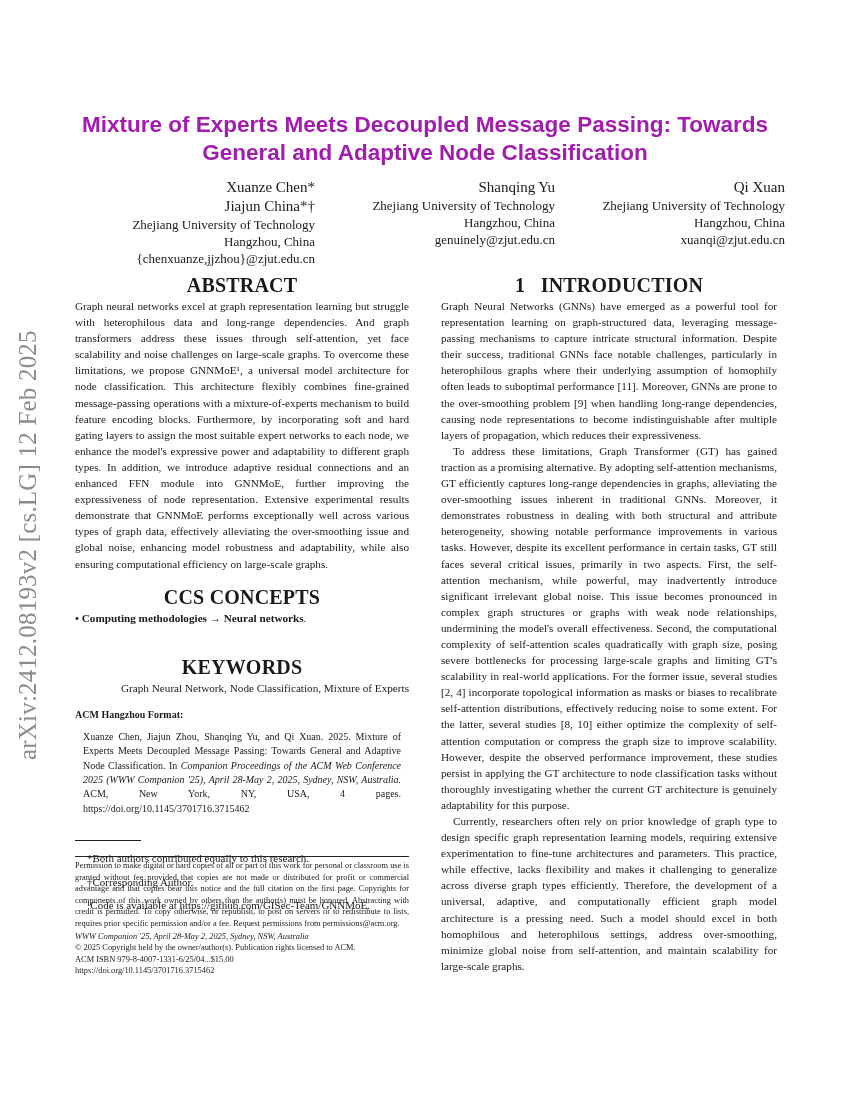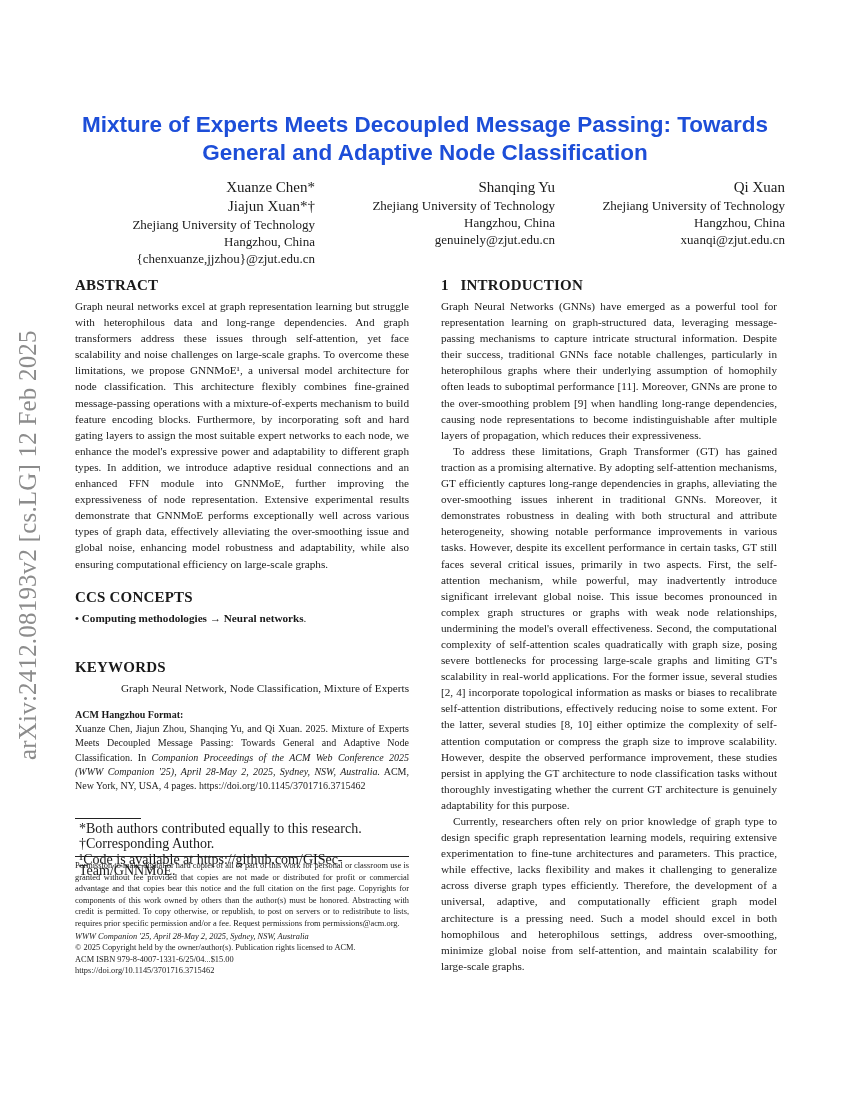--- a/index.html
+++ b/index.html
@@ -1,50 +1,50 @@
 <!DOCTYPE html>
 <html><head>
 <meta charset="utf-8">
 <style>
   html, body { margin: 0; padding: 0; background: #ffffff; }
   body { width: 850px; height: 1100px; position: relative; overflow: hidden; color: #1a1a1a; font-family: "Liberation Serif", "DejaVu Serif", serif; }
   .watermark { position: absolute; left: 14px; top: 760px; transform-origin: left top; transform: rotate(-90deg); font-family: "Liberation Serif", serif; font-size: 25px; color: #8c8c8c; white-space: nowrap; letter-spacing: 0.2px; width: 480px; }
-  .title { position: absolute; left: 70px; top: 111px; width: 710px; text-align: center; font-family: "Liberation Sans", "DejaVu Sans", sans-serif; font-weight: bold; font-size: 22.5px; line-height: 28px; color: #1d4ed8; }
+  .title { position: absolute; left: 70px; top: 111px; width: 710px; text-align: center; font-family: "Liberation Sans", "DejaVu Sans", sans-serif; font-weight: bold; font-size: 22.5px; line-height: 28px; color: #a21caf; }
   .authors { position: absolute; top: 178px; left: 70px; width: 720px; }
   .author-col { position: absolute; text-align: right; font-size: 13px; line-height: 17px; }
   .author-col .name { font-size: 15px; line-height: 19px; }
   .col1 { left: 0px; width: 245px; }
   .col2 { left: 240px; width: 245px; }
   .col3 { left: 470px; width: 245px; }
   .left-col { position: absolute; left: 75px; top: 276px; width: 334px; }
   .right-col { position: absolute; left: 441px; top: 276px; width: 336px; }
-  h2 { font-family: "Liberation Serif", serif; font-weight: bold; font-size: 15px; margin: 0 0 4px 0; line-height: 18px; letter-spacing: 0.2px; }
+  h2 { font-family: "Liberation Serif", serif; font-weight: bold; font-size: 20px; margin: 0 0 4px 0; line-height: 18px; letter-spacing: 0.2px; text-align: center; }
   p.body { margin: 0; font-size: 11.2px; line-height: 16.1px; text-align: justify; }
   p.indent { text-indent: 12px; }
   .ccs-line { font-size: 11.2px; font-weight: bold; margin: 0; line-height: 16px; }
   .ccs-line .plain { font-weight: normal; }
   .acm-ref-head { font-size: 10px; font-weight: bold; margin: 0; line-height: 14px; }
-  .acm-ref { font-size: 10px; line-height: 14.4px; margin: 0; text-align: justify; }
+  .acm-ref { font-size: 10px; line-height: 14.4px; margin: 8px; text-align: justify; }
   .footnote-rule { width: 66px; border-top: 1px solid #222; margin-top: 24px; margin-bottom: 4px; }
-  .footnote { font-size: 14px; line-height: 11.4px; margin: 4px; }
+  .footnote { font-size: 11px; line-height: 11.4px; margin: 12px; }
   .perm-rule { border-top: 1px solid #222; margin-top: 0; }
   .perm { font-size: 8.4px; line-height: 11.6px; margin: 0; text-align: justify; }
   .perm-block { position: absolute; left: 75px; top: 856px; width: 334px; }
 </style>
 </head>
 <body>
 
 <div class="watermark">arXiv:2412.08193v2  [cs.LG]  12 Feb 2025</div>
 
 <div class="title">Mixture of Experts Meets Decoupled Message Passing: Towards General and Adaptive Node Classification</div>
 
 <div class="authors">
   <div class="author-col col1">
     <div class="name">Xuanze Chen*</div>
-    <div class="name">Jiajun Xuan*†</div>
+    <div class="name">Jiajun China*†</div>
     <div>Zhejiang University of Technology</div>
     <div>Hangzhou, China</div>
     <div>{chenxuanze,jjzhou}@zjut.edu.cn</div>
   </div>
   <div class="author-col col2">
     <div class="name">Shanqing Yu</div>
     <div>Zhejiang University of Technology</div>
     <div>Hangzhou, China</div>
     <div>genuinely@zjut.edu.cn</div>
   </div>

